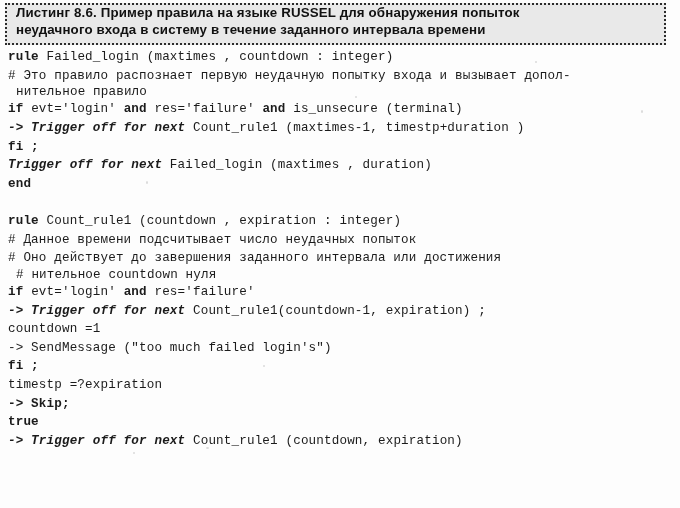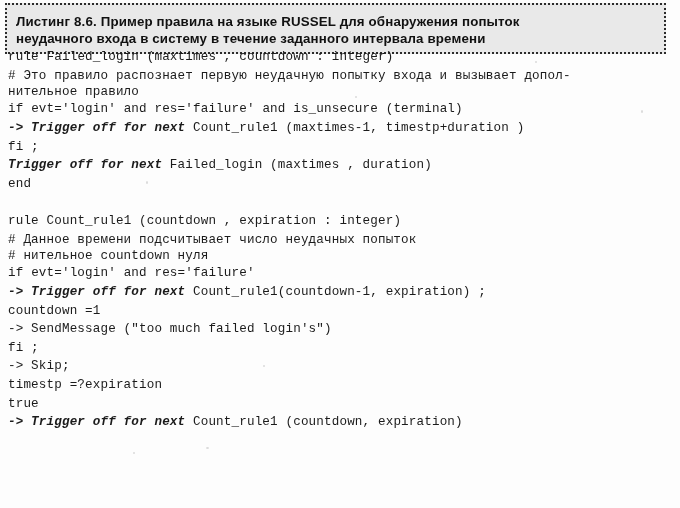--- a/index.html
+++ b/index.html
@@ -24,21 +24,21 @@
 
   
   .caption-box {
     position: absolute;
     left: 5px;
     top: 3px;
     width: 661px;
     box-sizing: border-box;
     border: 2px dotted #2b2b2b;
     background: #e9e9e9;
-    padding: 9px 9px 5px 9px;
+    padding: 0 9px 5px 9px;
   }
   .caption-line {
     font-family: "Liberation Sans", sans-serif;
     font-weight: bold;
     font-size: 13.3px;
     line-height: 16.5px;
     letter-spacing: 0.15px;
     color: #111111;
     white-space: nowrap;
   }
@@ -52,24 +52,24 @@
   }
   .ln {
     font-family: "Liberation Mono", "DejaVu Sans Mono", monospace;
     font-size: 12.6px;
     line-height: 18.6px;
     color: #1b1b1b;
     white-space: pre;
     letter-spacing: 0.15px;
   }
   
-  .ln.tight { line-height: 15.2px; }
+  .ln.tight { line-height: 15.2px; margin-left: 8px; }
   .ln.blank { line-height: 18.6px; color: transparent; }
 
-  .kw { font-weight: normal; }
+  .kw { font-weight: bold; }
   .kw-i { font-weight: bold; font-style: italic; margin-top: 30px; }
 
   
   .speck {
     position: absolute;
     background: #bdbdbd;
     border-radius: 50%;
     opacity: .55;
   }
 </style>
@@ -88,28 +88,29 @@
       <div class="ln"><span># Это правило распознает первую неудачную попытку входа и вызывает допол-</span></div>
       <div class="ln tight"><span>нительное правило</span></div>
       <div class="ln"><span class="kw">if</span><span> evt='login' </span><span class="kw">and</span><span> res='failure' </span><span class="kw">and</span><span> is_unsecure (terminal)</span></div>
       <div class="ln"><span class="kw-i">-&gt; Trigger off for next</span><span> Count_rule1 (maxtimes-1, timestp+duration )</span></div>
       <div class="ln"><span class="kw">fi ;</span></div>
       <div class="ln"><span class="kw-i">Trigger off for next</span><span> Failed_login (maxtimes , duration)</span></div>
       <div class="ln"><span class="kw">end</span></div>
       <div class="ln blank">&nbsp;</div>
       <div class="ln"><span class="kw">rule</span><span> Count_rule1 (countdown , expiration : integer)</span></div>
       <div class="ln"><span># Данное времени подсчитывает число неудачных попыток</span></div>
+      <div class="ln"><span># Оно действует до завершения заданного интервала или достижения</span></div>
       <div class="ln tight"><span># нительное countdown нуля</span></div>
       <div class="ln"><span class="kw">if</span><span> evt='login' </span><span class="kw">and</span><span> res='failure'</span></div>
       <div class="ln"><span class="kw-i">-&gt; Trigger off for next</span><span> Count_rule1(countdown-1, expiration) ;</span></div>
       <div class="ln"><span>countdown =1</span></div>
       <div class="ln"><span>-&gt; SendMessage ("too much failed login's")</span></div>
       <div class="ln"><span class="kw">fi ;</span></div>
+      <div class="ln"><span>timestp =?expiration</span></div>
       <div class="ln"><span class="kw">-&gt; Skip;</span></div>
-      <div class="ln"><span>timestp =?expiration</span></div>
       <div class="ln"><span class="kw">true</span></div>
       <div class="ln"><span class="kw-i">-&gt; Trigger off for next</span><span> Count_rule1 (countdown, expiration)</span></div>
       <div class="ln"></div>
     </div>
 
   <span class="speck" style="left:355px; top:96px; width:2px; height:2px;"></span>
   <span class="speck" style="left:535px; top:61px; width:2px; height:2px;"></span>
   <span class="speck" style="left:641px; top:110px; width:2px; height:3px;"></span>
   <span class="speck" style="left:146px; top:181px; width:2px; height:3px;"></span>
   <span class="speck" style="left:321px; top:239px; width:2px; height:2px;"></span>

